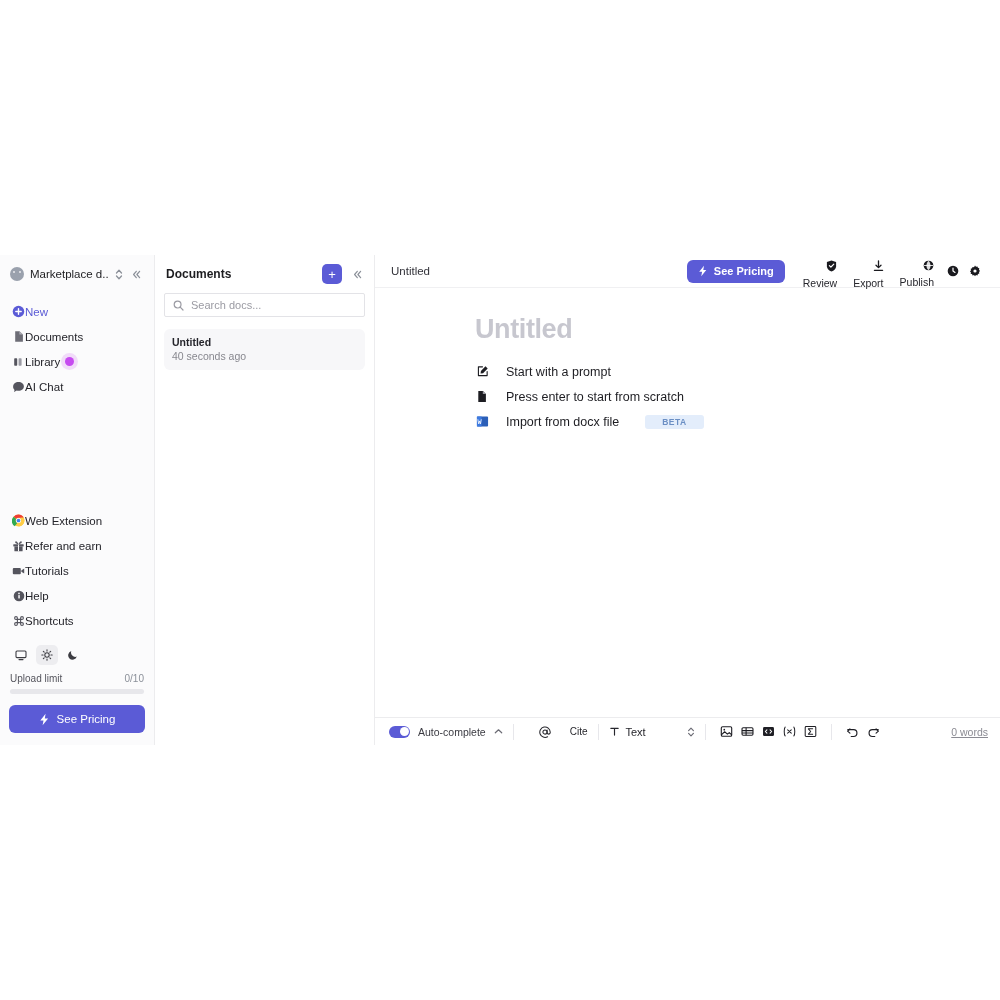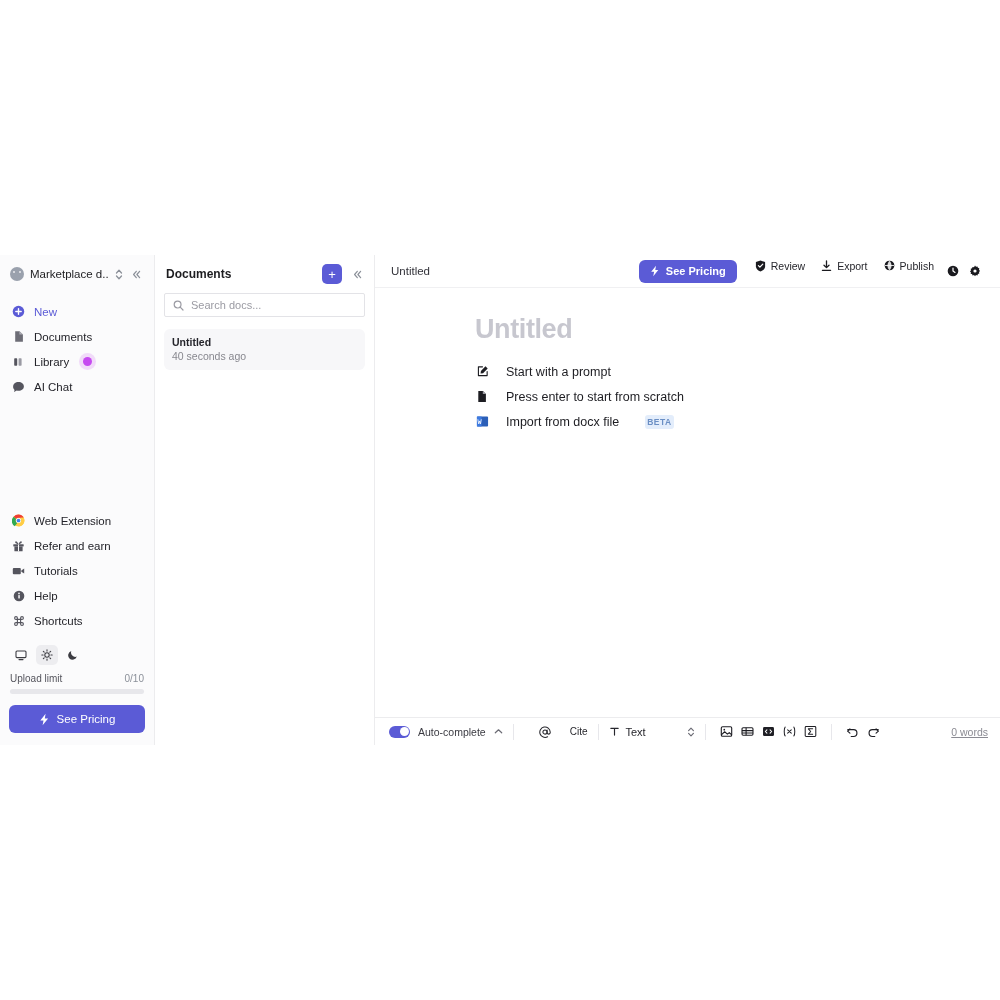--- a/index.html
+++ b/index.html
@@ -49,21 +49,21 @@
   .avatar::after  { right:3px; }
   .ws-name {
     font-size: 11.5px; color: #1d1d20; font-weight: 500;
     white-space: nowrap; overflow: hidden;
   }
   .ws-sort { color:#8b9099; font-size:10px; line-height:1; margin-left:auto; }
   .ws-collapse { color:#8b9099; font-size:11px; line-height:1; padding:0 2px; }
 
   .nav { margin-top: 10px; }
   .nav-item {
-    display: flex; align-items: center; gap: 9px;
+    display: flex; align-items: center; 
     height: 25px; padding: 0 4px;
     font-size: 11.5px; color: #24242a;
     border-radius: 5px;
     white-space: nowrap;
   }
   .nav-item .ico { width:13px; height:13px; display:flex; align-items:center; justify-content:center; flex:0 0 13px; }
   .nav-item.accent { color: #5b5bd6; font-weight: 500; }
   .dot-badge {
     width: 9px; height: 9px; border-radius: 50%;
     background: #c64bf0;
@@ -146,44 +146,44 @@
   }
   .doc-title { font-size: 11.5px; color:#33333a; }
   .head-actions { margin-left:auto; display:flex; align-items:center; gap:0; }
   .pricing-btn {
     height: 23px; border-radius:6px; background:#5b5bd6; color:#fff;
     display:flex; align-items:center; gap:6px;
     padding: 0 11px; font-size: 11px; font-weight:600;
     margin-right: 10px;
   }
   .head-btn {
-    display:flex; align-items:flex-start; gap:5px;
+    display:flex; align-items:flex-end; gap:5px;
     font-size: 10.5px; color:#26262c; font-weight:500;
-    padding: 0 8px; height:22px;
+    padding: 0 8px; height:22px;flex-direction:column;
   }
   .head-icon-btn {
     width: 22px; height:22px; display:flex; align-items:center; justify-content:center;
     color:#1a1a1f;
   }
 
   .editor-body { flex:1 1 auto; padding: 26px 0 0 100px; }
   .placeholder-title {
     font-size: 27px; font-weight: 700; color:#c7c7cf; letter-spacing:-0.4px;
   }
   .opt-list { margin-top: 14px; }
   .opt-row {
     display:flex; align-items:center; gap:17px;
     height: 25px; font-size: 12.5px; color:#1d1d22;
   }
   .opt-ico { width:14px; height:14px; display:flex; align-items:center; justify-content:center; flex:0 0 14px; }
   .beta-badge {
     margin-left: 9px;
     background:#e3edfb; color:#6b8fc4;
     font-size: 8.5px; font-weight:700; letter-spacing:0.5px;
-    padding: 2px 2px; border-radius:3px;
+    padding: 2px 17px; border-radius:3px;
   }
 
   .editor-foot {
     height: 28px;
     border-top: 1px solid #ececee;
     display:flex; align-items:center;
     padding: 0 12px 0 14px;
     gap: 0;
     background:#fff;
   }

